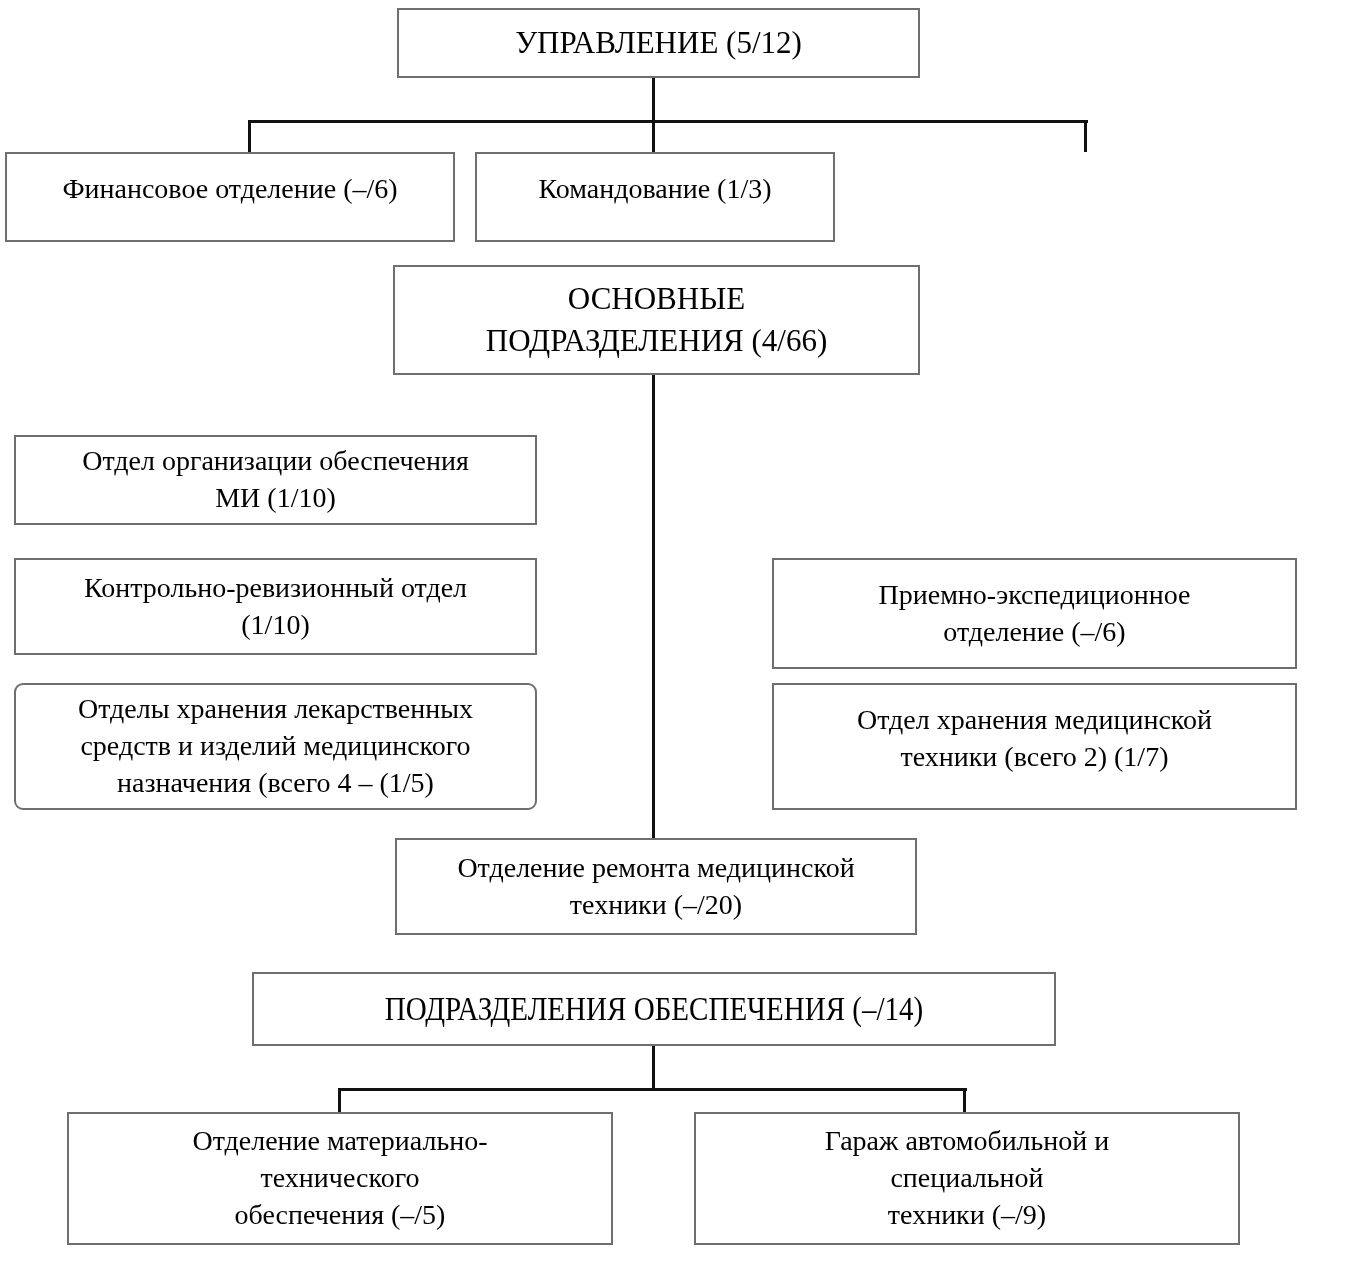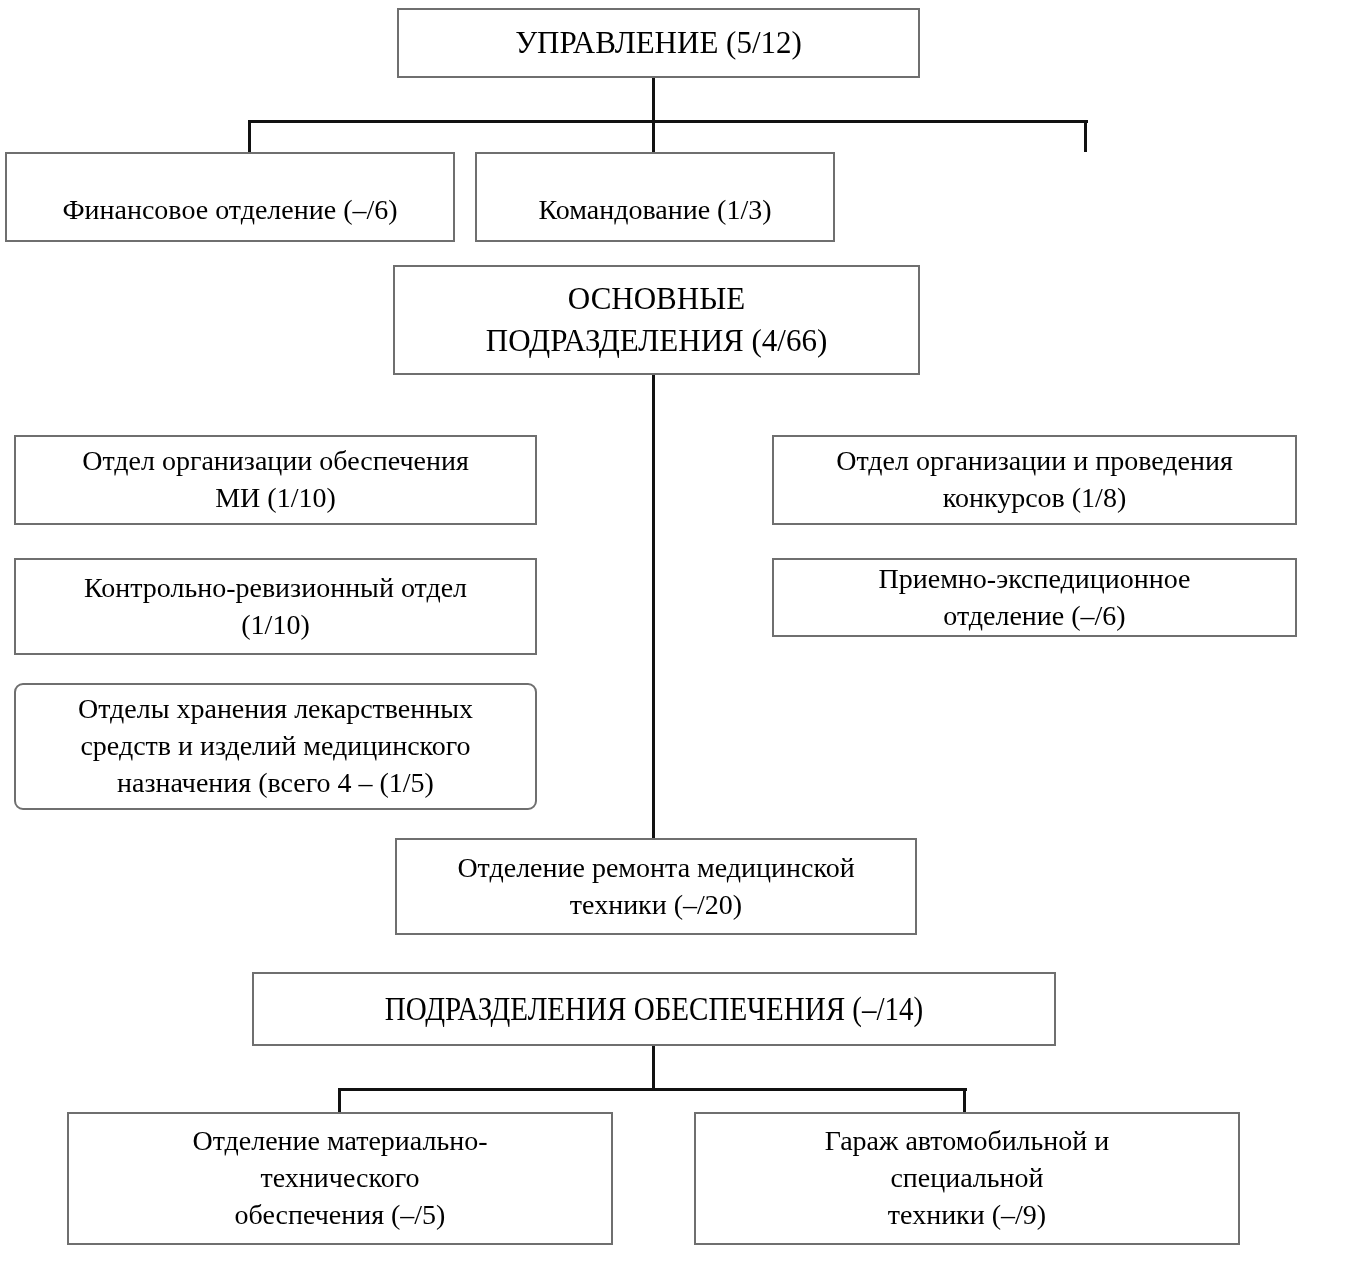--- a/index.html
+++ b/index.html
@@ -31,21 +31,21 @@
     white-space:pre-line;
     font-size:28px;
     line-height:1.32;
     padding:0 8px;
   }
   .node.heading .label{
     font-size:31px;
     line-height:1.35;
   }
   .node.v-top{align-items:flex-start;}
-  .node.v-top .label{padding-top:26px;margin-top:12px;}
+  .node.v-top .label{padding-top:17px;}
   .node.condensed .label{
     font-size:33px;
     transform:scaleX(0.88);
     transform-origin:center;
     white-space:nowrap;
   }
   .line{
     position:absolute;
     background:var(--line-color);
   }
@@ -64,21 +64,21 @@
 
   
   #n-upravlenie{left:397px;top:8px;width:523px;height:70px;}
   #n-finansovoe{left:5px;top:152px;width:450px;height:90px;}
   #n-komandovanie{left:475px;top:152px;width:360px;height:90px;}
   #n-administrativnoe{left:866px;top:152px;width:431px;height:90px;}
   #n-osnovnye{left:393px;top:265px;width:527px;height:110px;}
   #n-otdel-mi{left:14px;top:435px;width:523px;height:90px;}
   #n-otdel-konkursov{left:772px;top:435px;width:525px;height:90px;}
   #n-kontrolno{left:14px;top:558px;width:523px;height:97px;}
-  #n-priemno{left:772px;top:558px;width:525px;height:79px;}
+  #n-priemno{left:772px;top:558px;width:525px;height:111px;}
   #n-otdely-hraneniya{left:14px;top:683px;width:523px;height:127px;border-radius:9px;}
   #n-otdel-tehniki{left:772px;top:683px;width:525px;height:127px;}
   #n-remont{left:395px;top:838px;width:522px;height:97px;}
   #n-obespechenie{left:252px;top:972px;width:804px;height:74px;}
   #n-materialno{left:67px;top:1112px;width:546px;height:133px;text-align:center;}
   #n-garazh{left:694px;top:1112px;width:546px;height:133px;}
 </style>
 </head>
 <body>
 
@@ -111,41 +111,41 @@
   <div class="node heading" id="n-osnovnye">
     <span class="label">ОСНОВНЫЕ
 ПОДРАЗДЕЛЕНИЯ (4/66)</span>
   </div>
 
   <div class="node" id="n-otdel-mi">
     <span class="label">Отдел организации обеспечения
 МИ (1/10)</span>
   </div>
 
-  <div class="node" id="n-otdel-konkursov">
-    <span class="label">Отдел организации и проведения
-конкурсов (1/8)</span>
-  </div>
 
   <div class="node" id="n-kontrolno">
     <span class="label">Контрольно-ревизионный отдел
 (1/10)</span>
   </div>
 
   <div class="node" id="n-priemno">
     <span class="label">Приемно-экспедиционное
 отделение (–/6)</span>
   </div>
 
   <div class="node" id="n-otdely-hraneniya">
     <span class="label">Отделы хранения лекарственных
 средств и изделий медицинского
 назначения (всего 4 – (1/5)</span>
   </div>
 
+  <div class="node v-top" id="n-otdel-tehniki">
+    <span class="label">Отдел хранения медицинской
+техники (всего 2) (1/7)</span>
+  </div>
 
   <div class="node" id="n-remont">
     <span class="label">Отделение ремонта медицинской
 техники (–/20)</span>
   </div>
 
   <div class="node heading condensed" id="n-obespechenie">
     <span class="label">ПОДРАЗДЕЛЕНИЯ ОБЕСПЕЧЕНИЯ (–/14)</span>
   </div>
 

